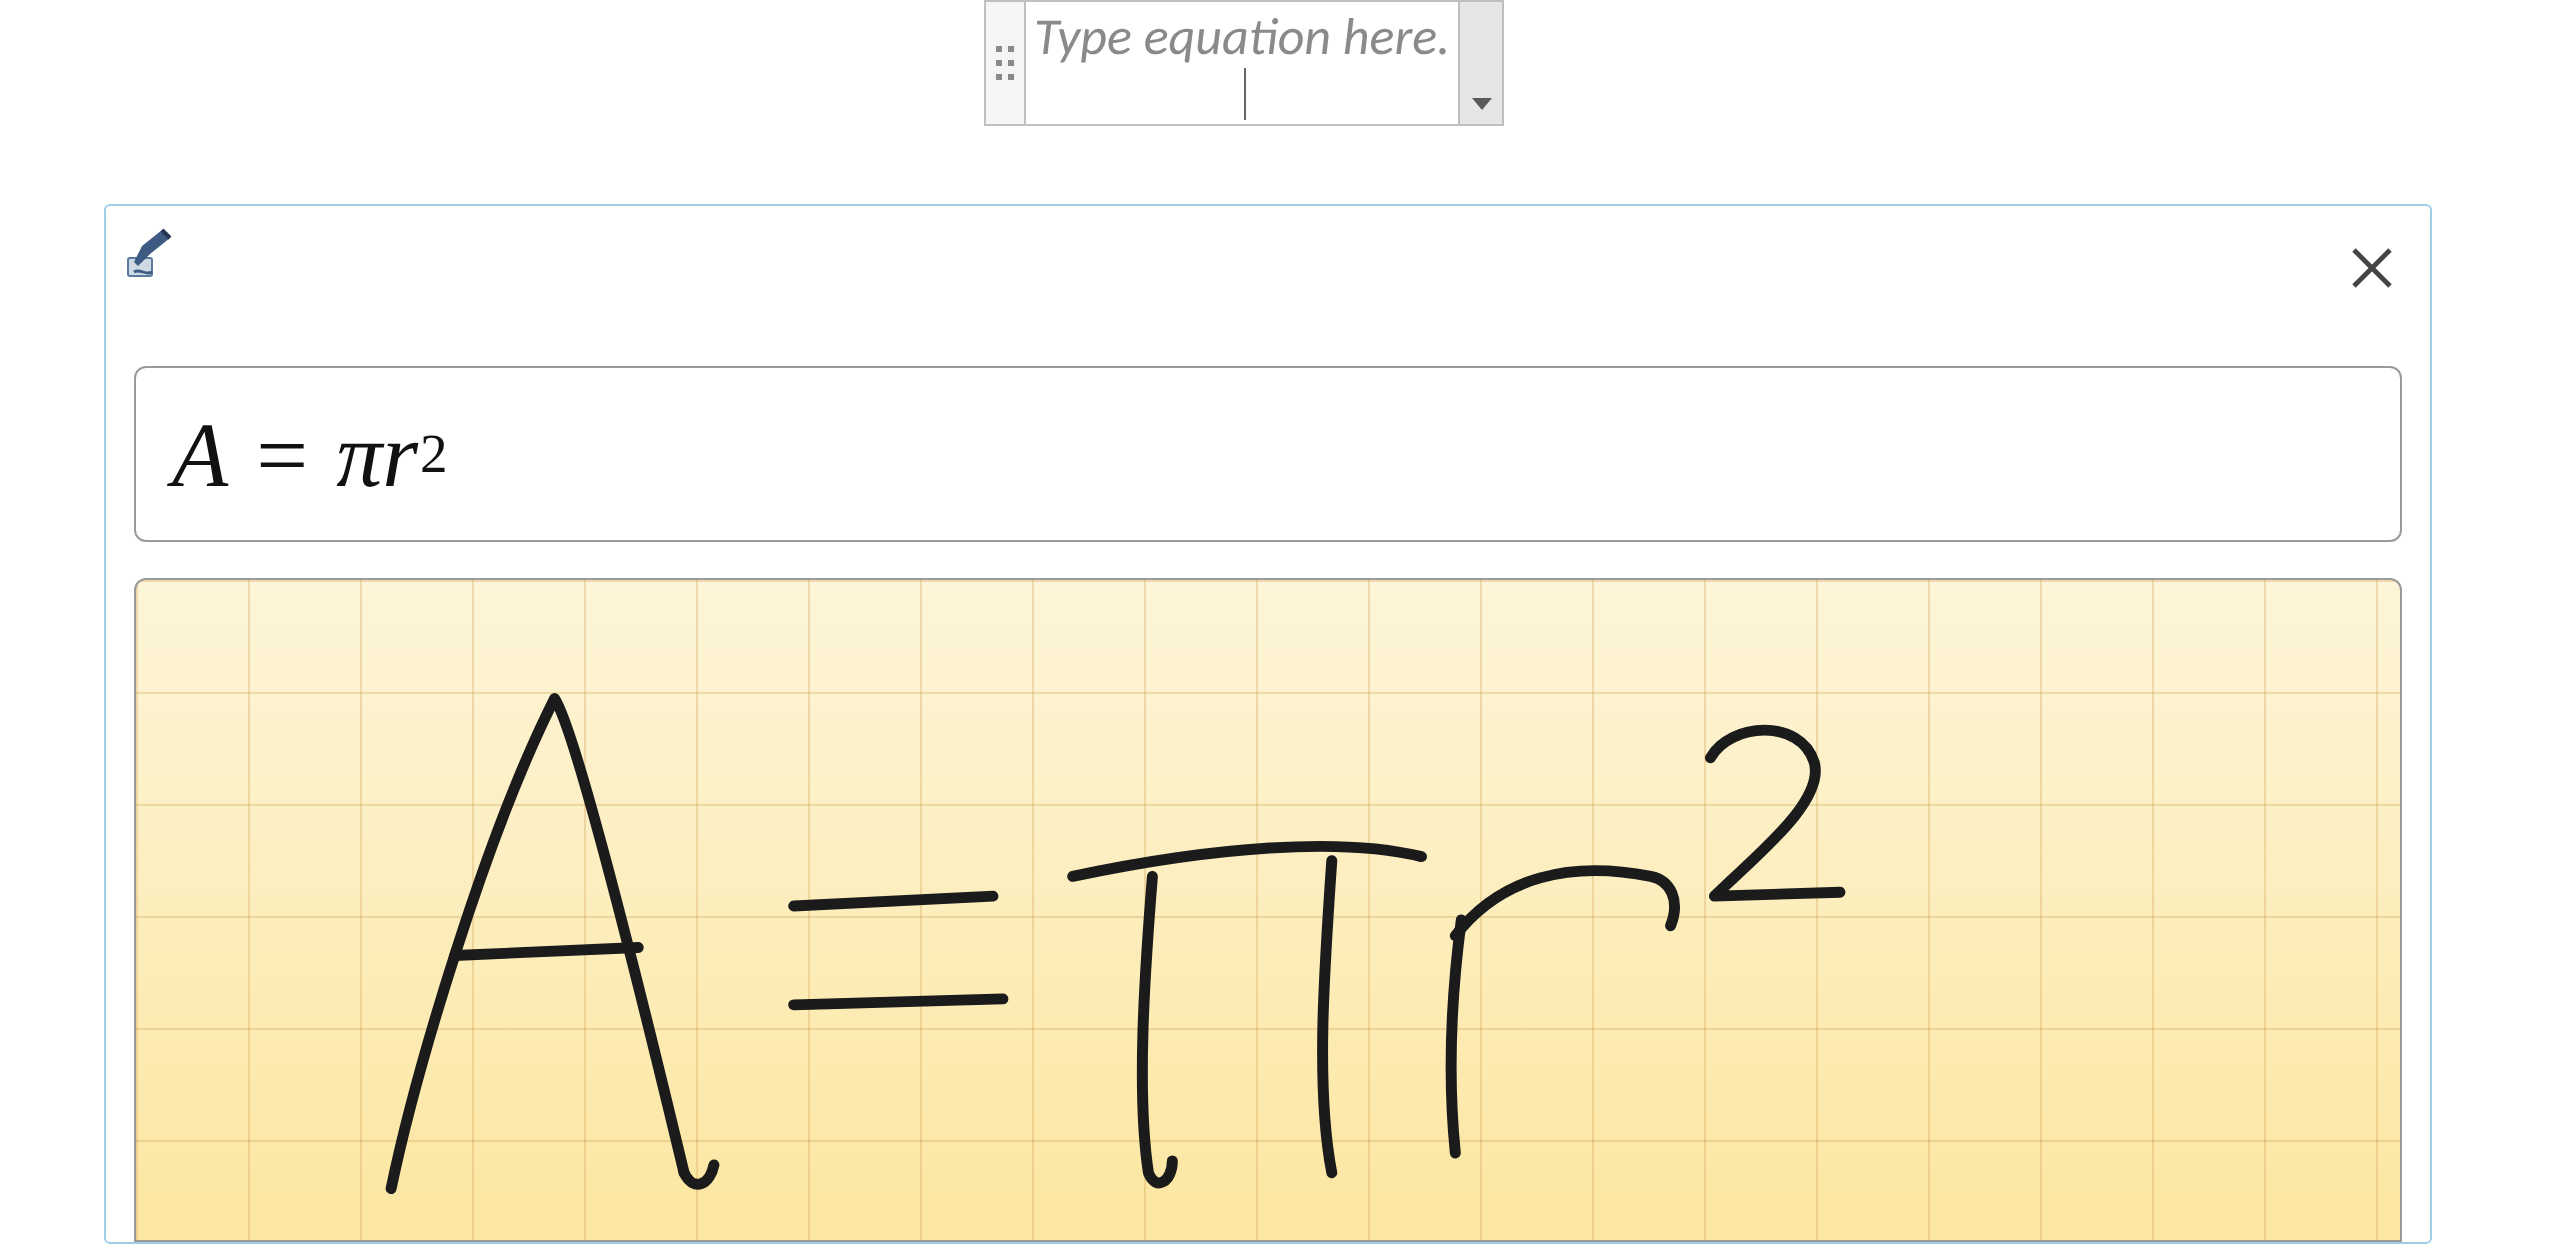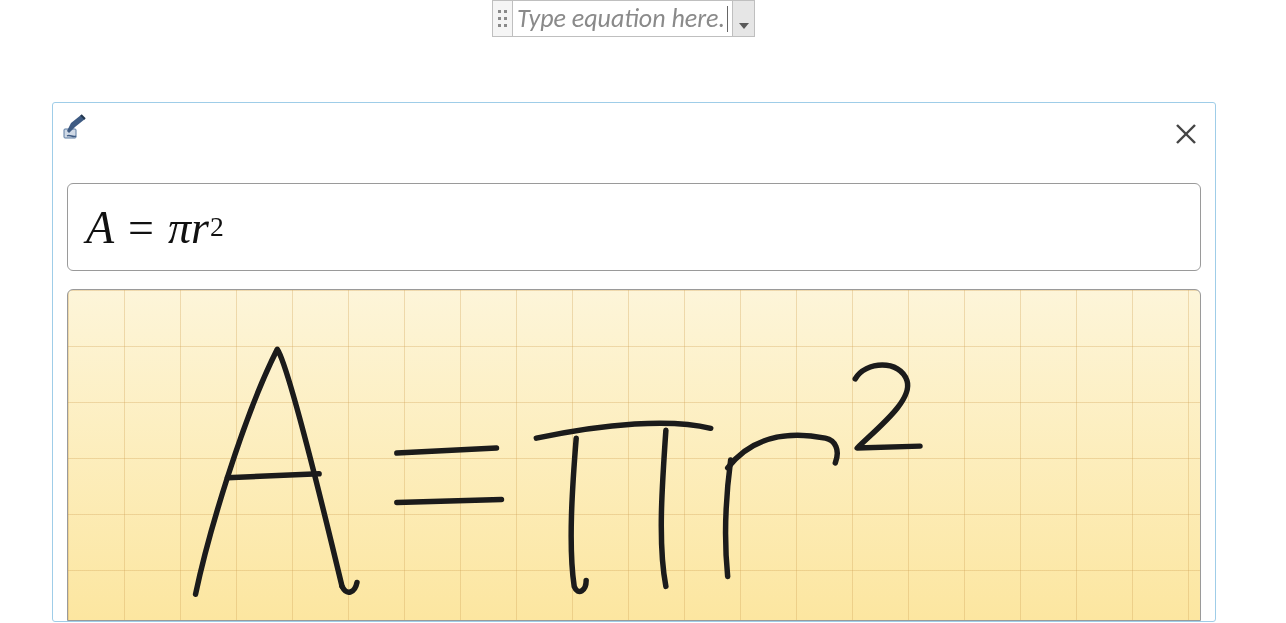--- a/index.html
+++ b/index.html
@@ -31,20 +31,21 @@
     }
     .eq-drag-handle svg { display: block; }
     .eq-placeholder {
       padding: 2px 4px;
       font-style: italic;
       color: #8a8a8a;
       font-size: 26px;
       line-height: 1.2;
       display: flex;
       align-items: center;
+      flex-direction: column;
     }
     .eq-cursor {
       display: inline-block;
       width: 1px;
       height: 26px;
       background: #666;
       margin-left: 2px;
     }
     .eq-dropdown {
       width: 22px;

